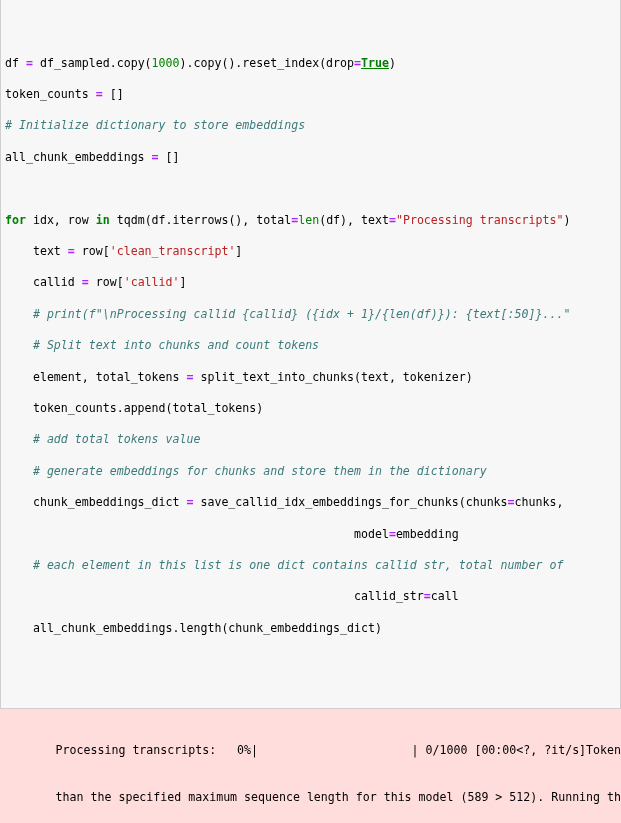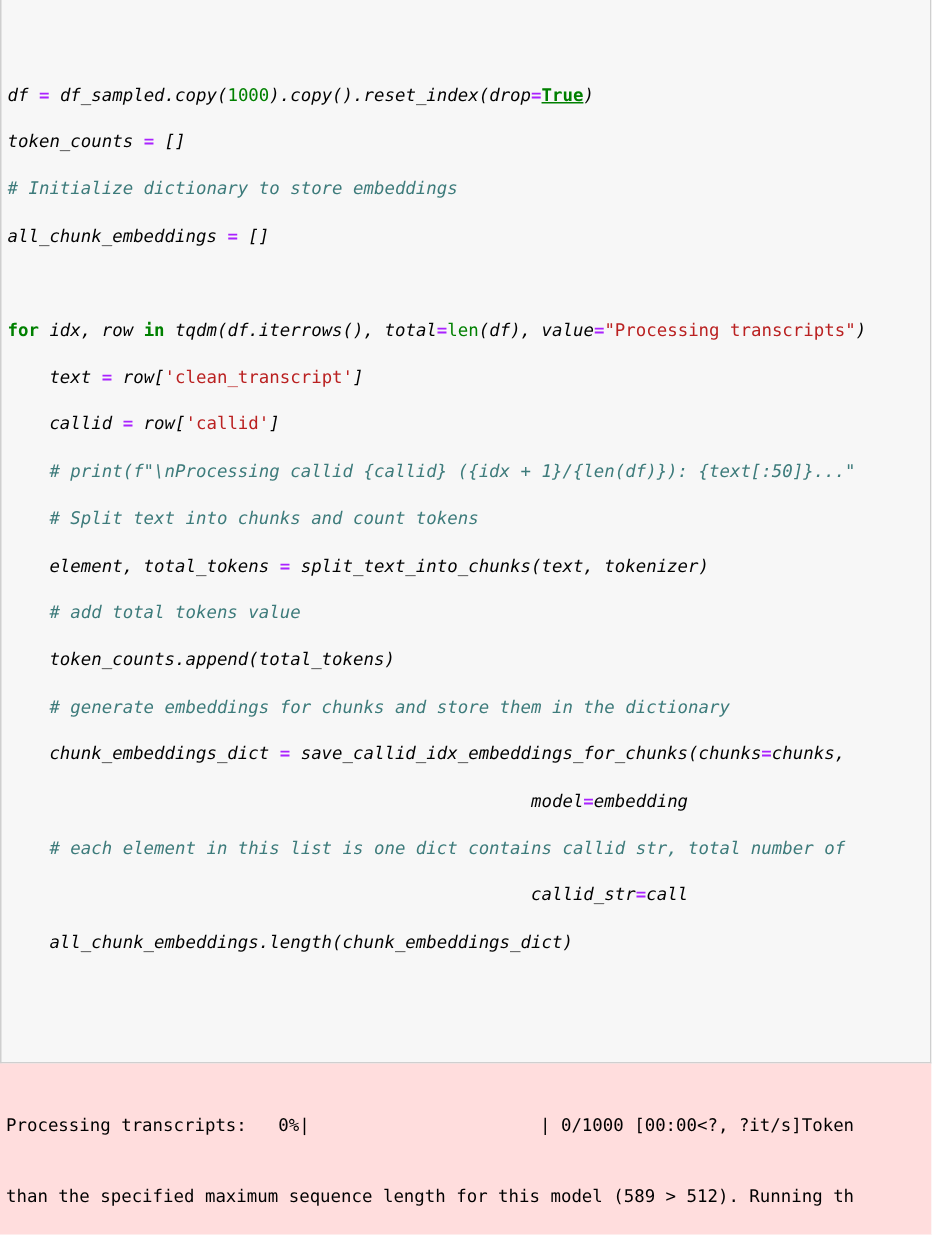--- a/index.html
+++ b/index.html
@@ -45,58 +45,59 @@
   }
 
   
   .t-kw      { color: #008000; font-weight: bold; }   
   .t-bool    { color: #008000; font-weight: bold; text-decoration: underline; }   
   .t-num     { color: #008000; }                      
   .t-str     { color: #BA2121; }                      
   .t-com     { color: #3D7B7B; font-style: italic; }  
   .t-op      { color: #AA22FF; font-weight: bold; }   
   .t-bi      { color: #008000; }   
-  .t-plain   { color: #000000; font-style: italic; }
+  .t-plain   { color: #000000; }
 
   
   .out-stderr {
     background: #FDD;
     color: #000000;
     font-size: 11.6px;
     line-height: 15.7px;
     padding: 3px 0 3px 4px;
     white-space: pre;
     overflow: hidden;
   }
   .out-line {
     height: 15.7px;
     white-space: pre;
     overflow: hidden;
+    text-align: right;
   }
 </style>
 </head>
 <body>
 
 <div class="notebook">
 
   <div class="code-cell no-top">
     <div class="code-body">
 <div class="code-line"><span class="t-plain">df </span><span class="t-op">=</span><span class="t-plain"> df_sampled.copy(</span><span class="t-num">1000</span><span class="t-plain">).copy().reset_index(drop</span><span class="t-op">=</span><span class="t-bool">True</span><span class="t-plain">)</span></div>
 <div class="code-line"><span class="t-plain">token_counts </span><span class="t-op">=</span><span class="t-plain"> []</span></div>
 <div class="code-line"><span class="t-com"># Initialize dictionary to store embeddings</span></div>
 <div class="code-line"><span class="t-plain">all_chunk_embeddings </span><span class="t-op">=</span><span class="t-plain"> []</span></div>
 <div class="code-line"><span class="t-plain"> </span></div>
-<div class="code-line"><span class="t-kw">for</span><span class="t-plain"> idx, row </span><span class="t-kw">in</span><span class="t-plain"> tqdm(df.iterrows(), total</span><span class="t-op">=</span><span class="t-bi">len</span><span class="t-plain">(df), value</span><span class="t-op">=</span><span class="t-str">"Processing transcripts"</span><span class="t-plain">)</span></div>
+<div class="code-line"><span class="t-kw">for</span><span class="t-plain"> idx, row </span><span class="t-kw">in</span><span class="t-plain"> tqdm(df.iterrows(), total</span><span class="t-op">=</span><span class="t-bi">len</span><span class="t-plain">(df), text</span><span class="t-op">=</span><span class="t-str">"Processing transcripts"</span><span class="t-plain">)</span></div>
 <div class="code-line"><span class="t-plain">    text </span><span class="t-op">=</span><span class="t-plain"> row[</span><span class="t-str">'clean_transcript'</span><span class="t-plain">]</span></div>
 <div class="code-line"><span class="t-plain">    callid </span><span class="t-op">=</span><span class="t-plain"> row[</span><span class="t-str">'callid'</span><span class="t-plain">]</span></div>
 <div class="code-line"><span class="t-com">    # print(f"\nProcessing callid {callid} ({idx + 1}/{len(df)}): {text[:50]}..."</span></div>
 <div class="code-line"><span class="t-com">    # Split text into chunks and count tokens</span></div>
 <div class="code-line"><span class="t-plain">    element, total_tokens </span><span class="t-op">=</span><span class="t-plain"> split_text_into_chunks(text, tokenizer)</span></div>
+<div class="code-line"><span class="t-plain">    token_counts.append(total_tokens)</span></div>
 <div class="code-line"><span class="t-com">    # add total tokens value</span></div>
-<div class="code-line"><span class="t-plain">    token_counts.append(total_tokens)</span></div>
 <div class="code-line"><span class="t-com">    # generate embeddings for chunks and store them in the dictionary</span></div>
 <div class="code-line"><span class="t-plain">    chunk_embeddings_dict </span><span class="t-op">=</span><span class="t-plain"> save_callid_idx_embeddings_for_chunks(chunks</span><span class="t-op">=</span><span class="t-plain">chunks,</span></div>
 <div class="code-line"><span class="t-plain">                                                  model</span><span class="t-op">=</span><span class="t-plain">embedding</span></div>
 <div class="code-line"><span class="t-com">    # each element in this list is one dict contains callid str, total number of</span></div>
 <div class="code-line"><span class="t-plain">                                                  callid_str</span><span class="t-op">=</span><span class="t-plain">call</span></div>
 <div class="code-line"><span class="t-plain">    all_chunk_embeddings.length(chunk_embeddings_dict)</span></div>
     </div>
   </div>
 
   <div class="out-stderr">

